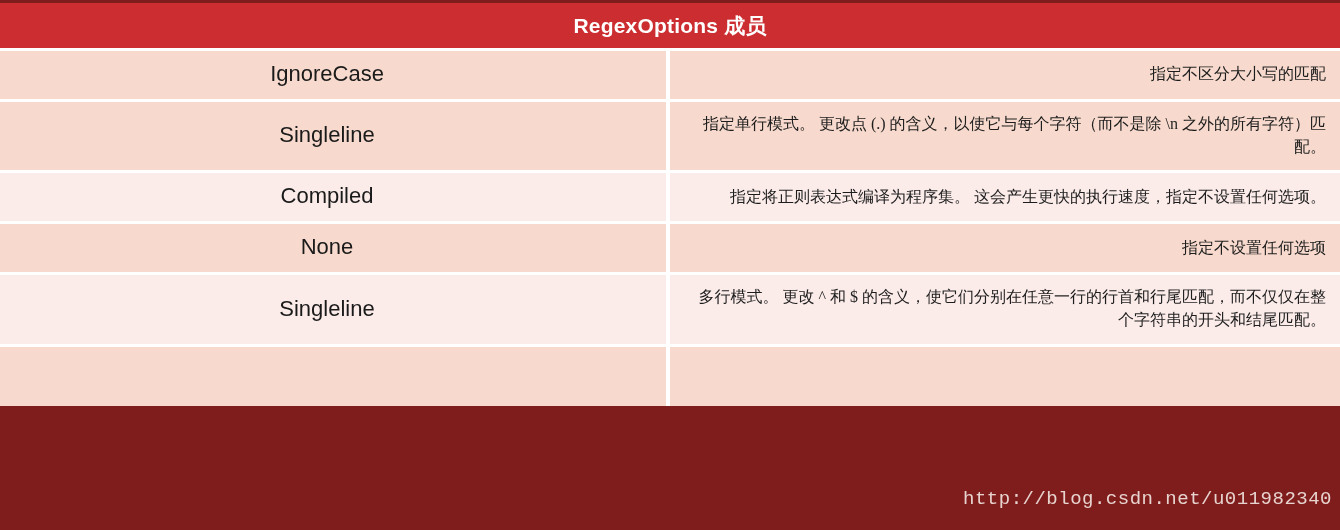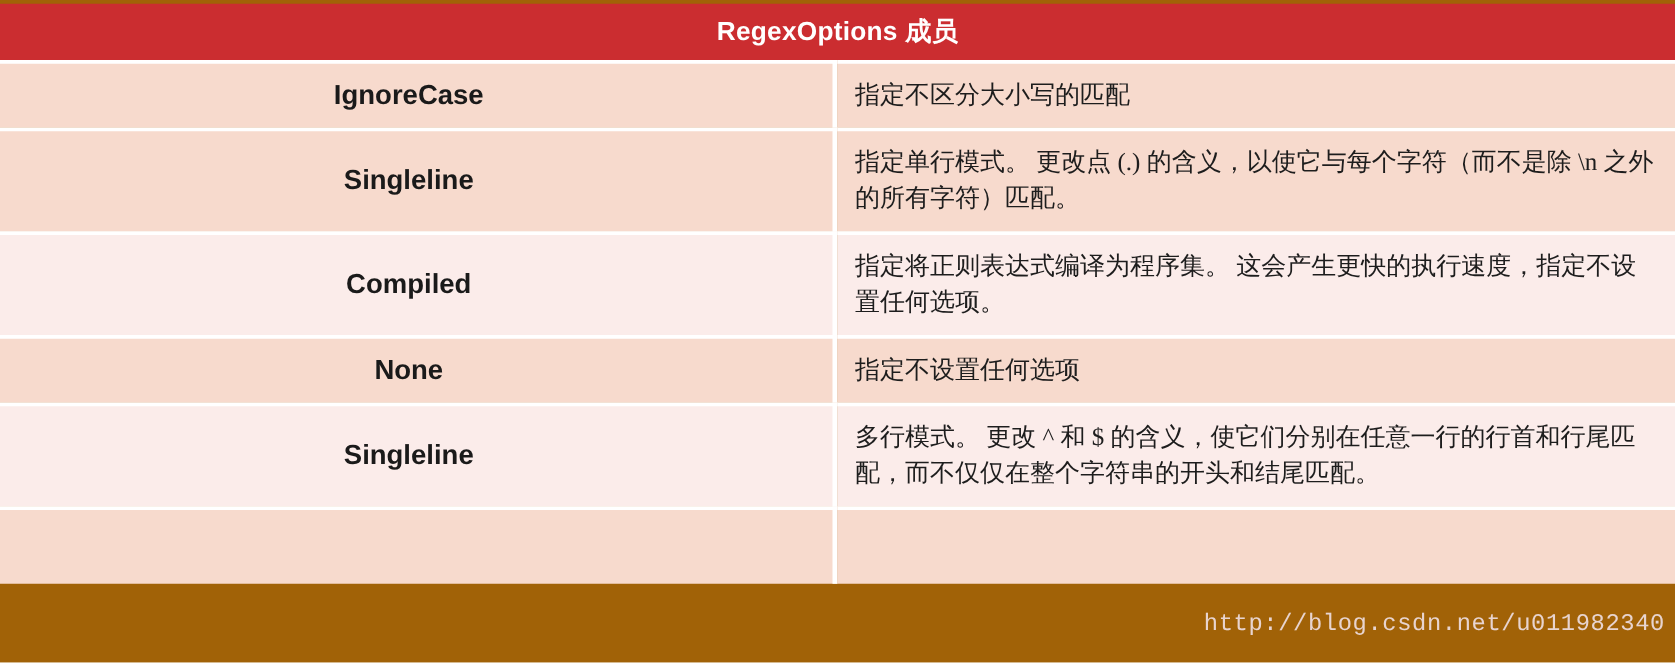--- a/index.html
+++ b/index.html
@@ -11,21 +11,21 @@
     width: 1340px;
     height: 530px;
     overflow: hidden;
     font-family: "Liberation Sans", "DejaVu Sans", sans-serif;
   }
 
   .table-wrap {
     position: relative;
     width: 1340px;
     height: 530px;
-    background: #a16207;
+    background: #7f1d1d;
     box-sizing: border-box;
     padding-top: 3px;
   }
 
   .table {
     width: 1340px;
     border-collapse: separate;
     border-spacing: 0;
     table-layout: fixed;
   }
@@ -56,30 +56,30 @@
   }
 
   td.name-cell {
     width: 228px;
     text-align: center;
     font-size: 22px;
     color: #1a1a1a;
     padding: 10px 18px 12px 6px;
     box-sizing: border-box;
     border-right: 4px solid #ffffff;
-    font-weight: bold;
+    font-weight: normal;
   }
 
   td.desc-cell {
-    font-size: 20px;
+    font-size: 16px;
     color: #1d1d1d;
     line-height: 1.42;
     padding: 11px 14px 12px 14px;
     box-sizing: border-box;
-    text-align: left;
+    text-align: right;
     font-family: "Liberation Serif", "DejaVu Serif", serif;
   }
 
   tr.row-empty td.name-cell,
   tr.row-empty td.desc-cell {
     height: 62px;
   }
 
   .watermark {
     position: absolute;

